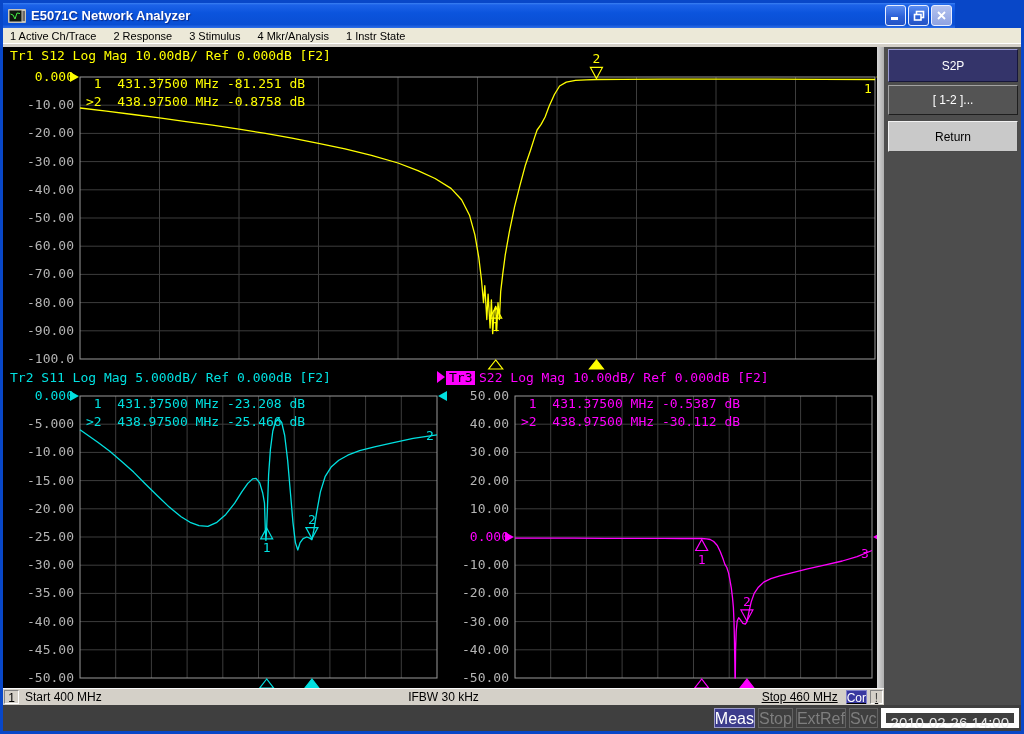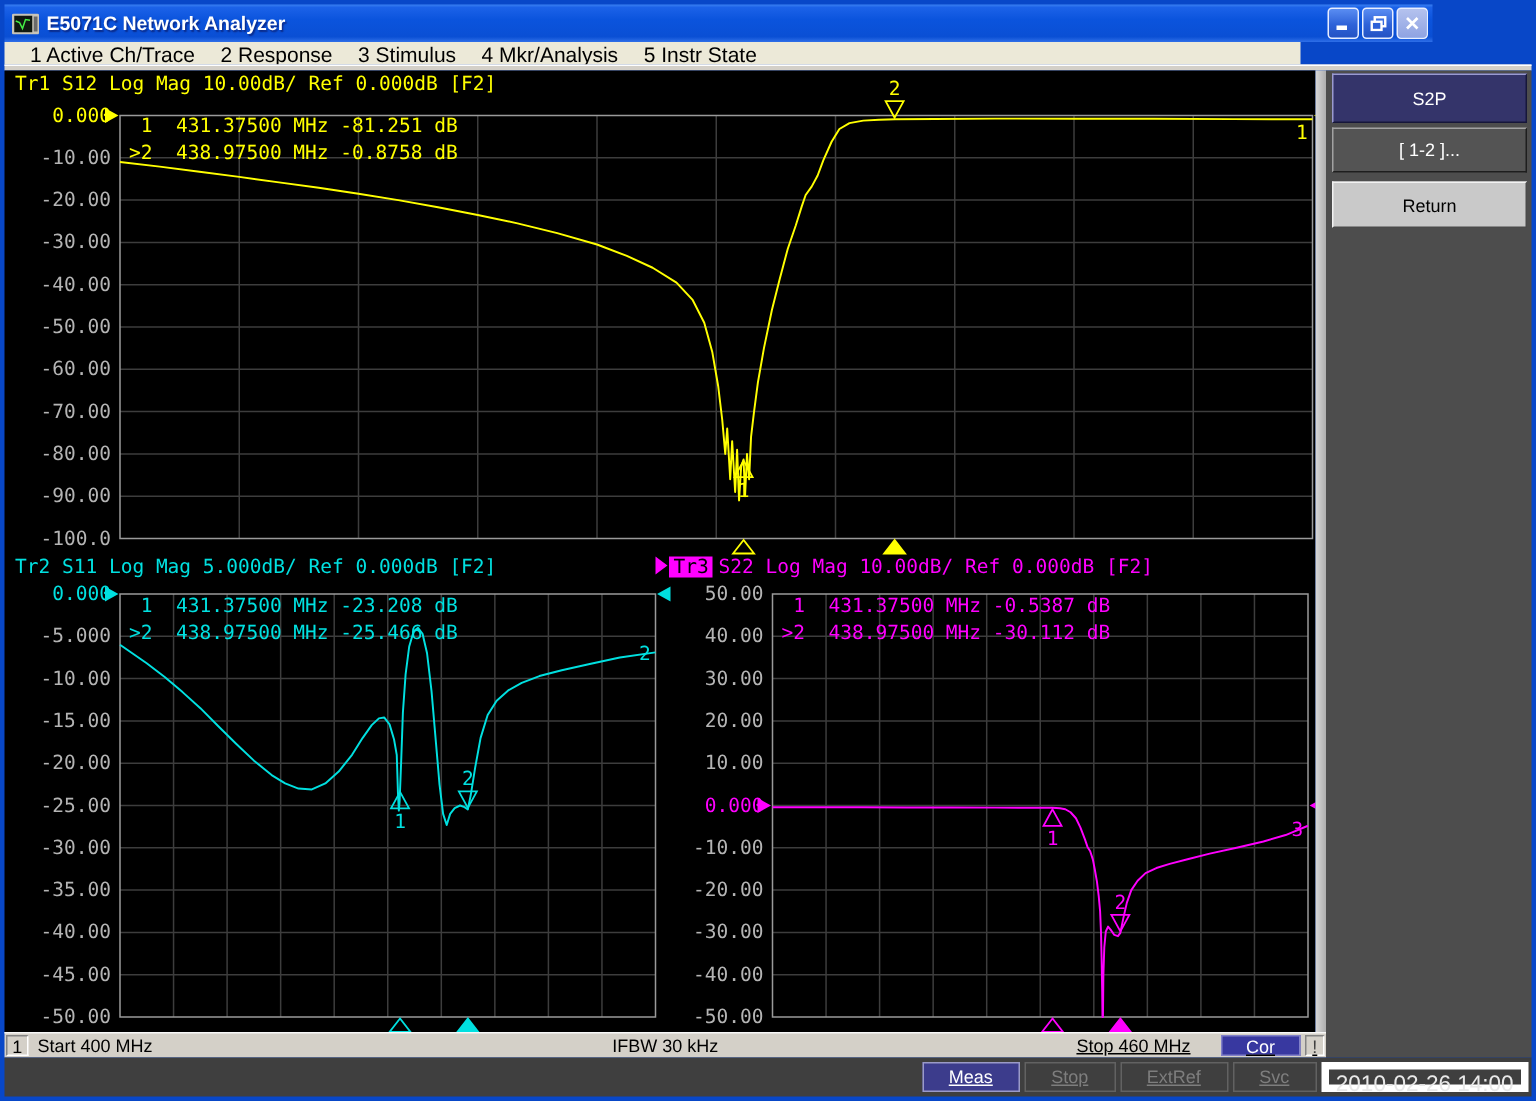--- a/index.html
+++ b/index.html
@@ -9,56 +9,56 @@
   .titlebar{position:absolute;left:3px;top:3px;width:952px;height:25px;
     background:linear-gradient(180deg,#3a80f2 0%,#1c62e8 8%,#0b54dd 40%,#0a4fd4 86%,#2f6fe8 100%);
     display:flex;align-items:center;padding-left:5px;box-sizing:border-box;}
   .app-icon{width:18px;height:14px;margin-right:5px;flex:0 0 auto;}
   .wtitle{color:#fff;font-weight:bold;font-size:13px;text-shadow:1px 1px 1px #0a2a8a;}
   .win-controls{margin-left:auto;display:flex;gap:2px;padding-right:3px;}
   .win-btn{width:21px;height:21px;border-radius:3px;border:1px solid #e8eeff;
     background:linear-gradient(#5a8df2,#2e62d8 55%,#2453c4);display:flex;align-items:center;justify-content:center;padding:0;}
   .win-btn.close{background:linear-gradient(#b4c2ee,#8fa3e2);}
   
-  .menubar{position:absolute;left:3px;top:28px;width:864px;height:15px;background:#ece9d8;
-    display:flex;align-items:center;padding-left:17px;box-sizing:border-box;font-size:14px;color:#000;}
+  .menubar{position:absolute;left:3px;top:28px;width:1018px;height:15px;background:#ece9d8;
+    display:flex;align-items:center;padding-left:7px;box-sizing:border-box;font-size:11px;color:#000;}
   .menu-item{margin-right:17px;white-space:nowrap;}
   .divider{position:absolute;left:3px;top:43px;width:1018px;height:4px;background:#d4d0c8;border-top:1px solid #ffffff;box-sizing:border-box;}
   
   .chart-area{position:absolute;left:3px;top:47px;width:874px;height:641px;background:#000;}
   #charts{position:absolute;left:0;top:0;}
   #charts text{font-family:"DejaVu Sans Mono",monospace;font-size:13px;white-space:pre;}
   
   .channel-bar{position:absolute;left:3px;top:688px;width:881px;height:17px;background:#d4d0c8;
     border-top:1px solid #f8f8f8;box-sizing:border-box;display:flex;align-items:center;
     font-size:12px;color:#000;}
   .ch-box{width:15px;height:14px;line-height:14px;text-align:center;margin-left:1px;
     border:1px solid;border-color:#848484 #ffffff #ffffff #848484;background:#d4d0c8;box-sizing:border-box;}
   .ch-start{margin-left:6px;}
   .ch-left{display:flex;align-items:center;flex:1;}
   .ch-mid{flex:1;text-align:center;}
   .ch-right{flex:1;display:flex;justify-content:flex-end;align-items:flex-start;text-decoration:underline;}
-  .cor-badge{background:#3838a0;color:#fff;padding:0 16px;margin-left:20px;height:14px;line-height:14px;
+  .cor-badge{background:#3838a0;color:#fff;padding:0 0;margin-left:8px;height:14px;line-height:14px;
     border:1px solid #8080c8;box-sizing:border-box;}
   .alert-box{width:13px;height:14px;line-height:14px;text-align:center;color:#404040;margin:0 1px 0 3px;
     border:1px solid;border-color:#848484 #ffffff #ffffff #848484;box-sizing:border-box;}
   
   .scroll-strip{position:absolute;left:877px;top:47px;width:7px;height:641px;
     background:linear-gradient(90deg,#d8d8d8,#aeaeae);}
   .sidebar{position:absolute;left:884px;top:47px;width:137px;height:658px;background:#4d4d4d;}
   .sk{margin:0 3px 0 4px;display:flex;align-items:center;justify-content:center;
     font-size:12px;border:1px solid;box-sizing:border-box;width:130px;}
   .sk-s2p{margin-top:2px;height:33px;background:#34346a;color:#fff;border-color:#9a9ad0 #16163a #16163a #9a9ad0;}
   .sk-12{margin-top:3px;height:30px;background:#545454;color:#fff;border-color:#a2a2a2 #1e1e1e #1e1e1e #a2a2a2;}
   .sk-return{margin-top:6px;height:31px;background:#c9c9c9;color:#000;border-color:#f2f2f2 #4a4a4a #4a4a4a #f2f2f2;}
   
   .instr-bar{position:absolute;left:3px;top:705px;width:1018px;height:26px;background:#3f3f3f;
     display:flex;justify-content:flex-end;align-items:center;gap:3px;padding-right:2px;box-sizing:border-box;}
-  .ibox{height:20px;line-height:19px;padding:0 17px;font-size:12px;border:1px solid #626262;
-    color:#7e7e7e;box-sizing:border-box;text-decoration:underline;}
+  .ibox{height:20px;line-height:19px;padding:0 0;font-size:16px;border:1px solid #626262;
+    color:#7e7e7e;box-sizing:border-box;}
   .ibox.active{background:#3c3c8c;color:#fff;border-color:#9a9ac8;}
   .idate{height:20px;line-height:19px;padding:0 5px;font-size:15px;color:#e8e8e8;
     border:5px solid #ffffff;box-sizing:border-box;}
 </style>
 </head>
 <body>
 
 <div class="screen">
 
   <div class="titlebar">
@@ -87,21 +87,21 @@
           </svg>
       </button>
     </div>
   </div>
 
   <div class="menubar">
     <span class="menu-item">1 Active Ch/Trace</span>
     <span class="menu-item">2 Response</span>
     <span class="menu-item">3 Stimulus</span>
     <span class="menu-item">4 Mkr/Analysis</span>
-    <span class="menu-item">5 Instr State</span>
+    <span class="menu-item">1 Instr State</span>
   </div>
   <div class="divider"></div>
 
   <div class="chart-area">
     <svg id="charts" width="874" height="641" viewBox="3 47 874 641">
         <g>
           <g>
             <line x1="159.5" y1="77" x2="159.5" y2="359" stroke="#3d3d3d"></line>
             <line x1="80" y1="105.2" x2="875" y2="105.2" stroke="#3d3d3d"></line>
             <line x1="239" y1="77" x2="239" y2="359" stroke="#3d3d3d"></line>

